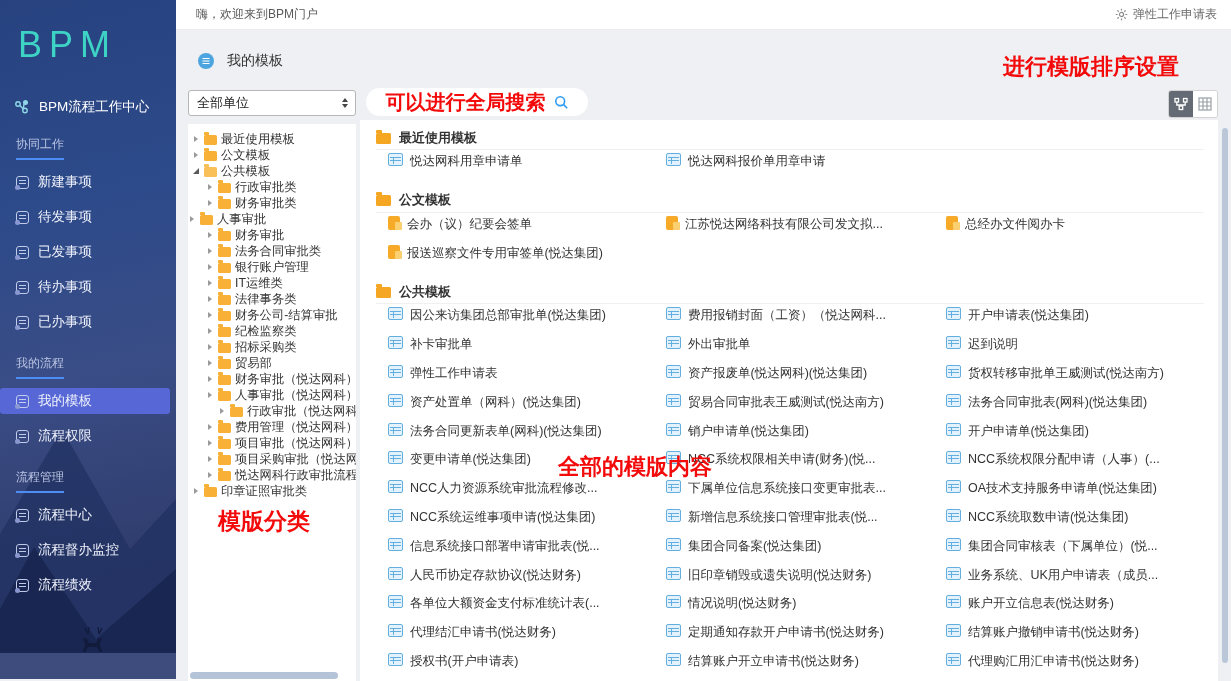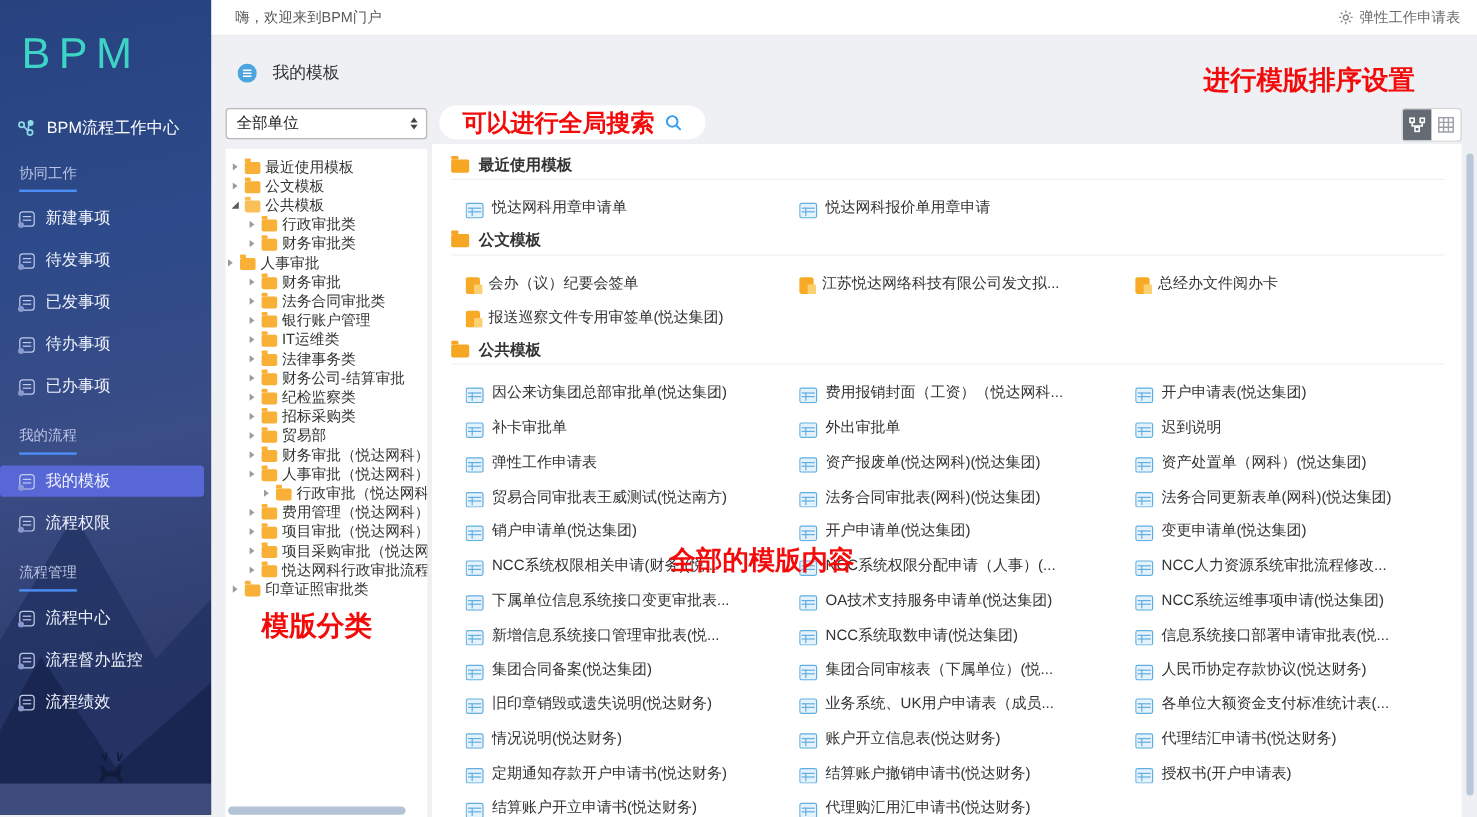--- a/index.html
+++ b/index.html
@@ -60,21 +60,21 @@
   .tree-hscroll { position:absolute; left:2px; bottom:2px; width:148px; height:7px; border-radius:4px; background:#b5c3d8; cursor:pointer; }
 
   
   .list-panel { position:absolute; left:360px; top:120px; right:13px; bottom:0; background:#fff; overflow:hidden; padding:6px 0 0 16px; }
   .sec { margin-bottom:4px; }
   .sec-head { display:flex; align-items:center; gap:8px; height:24px; font-size:13px; font-weight:bold; color:#333;
     border-bottom:1px solid #f0f0f0; margin-right:14px; }
   .ic-folder { width:15px; height:11px; flex:none; background:#f5a623; border-radius:1.5px; position:relative; margin-top:1px; }
   .ic-folder::before { content:""; position:absolute; top:-3px; left:0; width:6px; height:3px; background:#f5a623; border-radius:1px 1px 0 0; }
   .sec-grid { display:grid; grid-template-columns:278px 280px auto; grid-auto-rows:28.8px; padding:3px 0 3px 12px; }
-  .tpl-item { display:flex; align-items:flex-end; gap:7px; font-size:12.5px; color:#333; white-space:nowrap; overflow:hidden; cursor:pointer; padding-right:10px; }
+  .tpl-item { display:flex; align-items:flex-start; gap:7px; font-size:12.5px; color:#333; white-space:nowrap; overflow:hidden; cursor:pointer; padding-right:10px; }
   .ic { flex:none; position:relative; }
   [data-icon="form"] .ic { width:15px; height:13px; border:1px solid #62aede; background:#e3f2fd; border-radius:2px; }
   [data-icon="form"] .ic::before { content:""; position:absolute; left:1px; right:1px; top:3px; height:1px; background:#62aede; box-shadow:0 3px 0 #62aede; }
   [data-icon="form"] .ic::after { content:""; position:absolute; left:4px; top:3px; bottom:1px; width:1px; background:#62aede; }
   [data-icon="doc"] .ic { width:12px; height:14px; background:#f7a928; border-radius:2px; }
   [data-icon="doc"] .ic::after { content:""; position:absolute; right:-2px; bottom:0; width:7px; height:8px; background:#fbd071; border-radius:1px; }
   .ann-content { position:absolute; left:558px; top:452px; font-size:22px; z-index:4; }
   .vscroll { position:absolute; right:3px; top:128px; width:6px; height:535px; border-radius:3px; background:#b9c7d9; cursor:pointer; z-index:5; }
 </style>
 </head>
@@ -422,20 +422,24 @@
             <div class="tpl-item">
                 <span class="ic"></span>
                 <span>弹性工作申请表</span>
               </div>
             <div class="tpl-item">
                 <span class="ic"></span>
                 <span>资产报废单(悦达网科)(悦达集团)</span>
               </div>
             <div class="tpl-item">
                 <span class="ic"></span>
+                <span>货权转移审批单王威测试(悦达南方)</span>
+              </div>
+            <div class="tpl-item">
+                <span class="ic"></span>
                 <span>资产处置单（网科）(悦达集团)</span>
               </div>
             <div class="tpl-item">
                 <span class="ic"></span>
                 <span>贸易合同审批表王威测试(悦达南方)</span>
               </div>
             <div class="tpl-item">
                 <span class="ic"></span>
                 <span>法务合同审批表(网科)(悦达集团)</span>
               </div>

